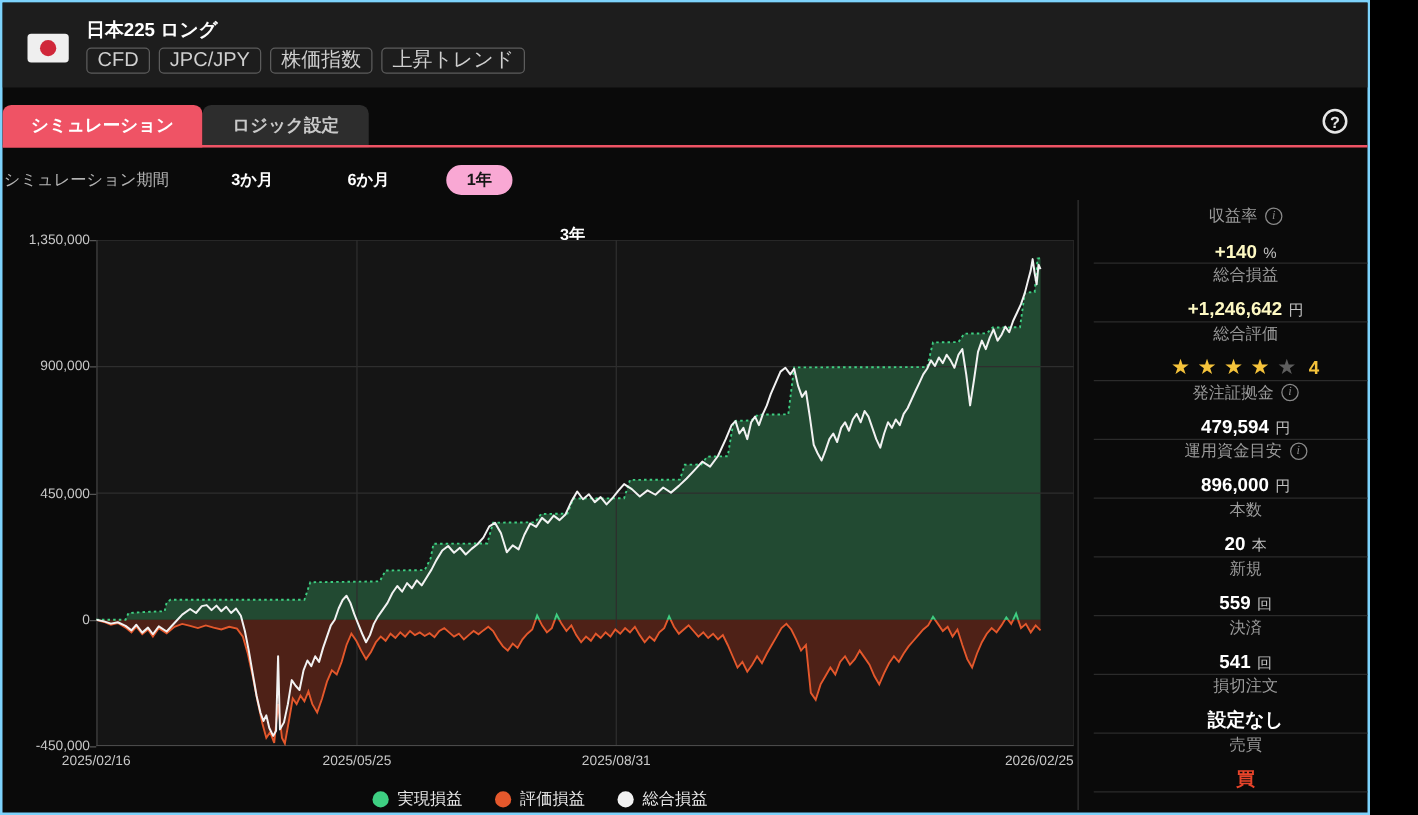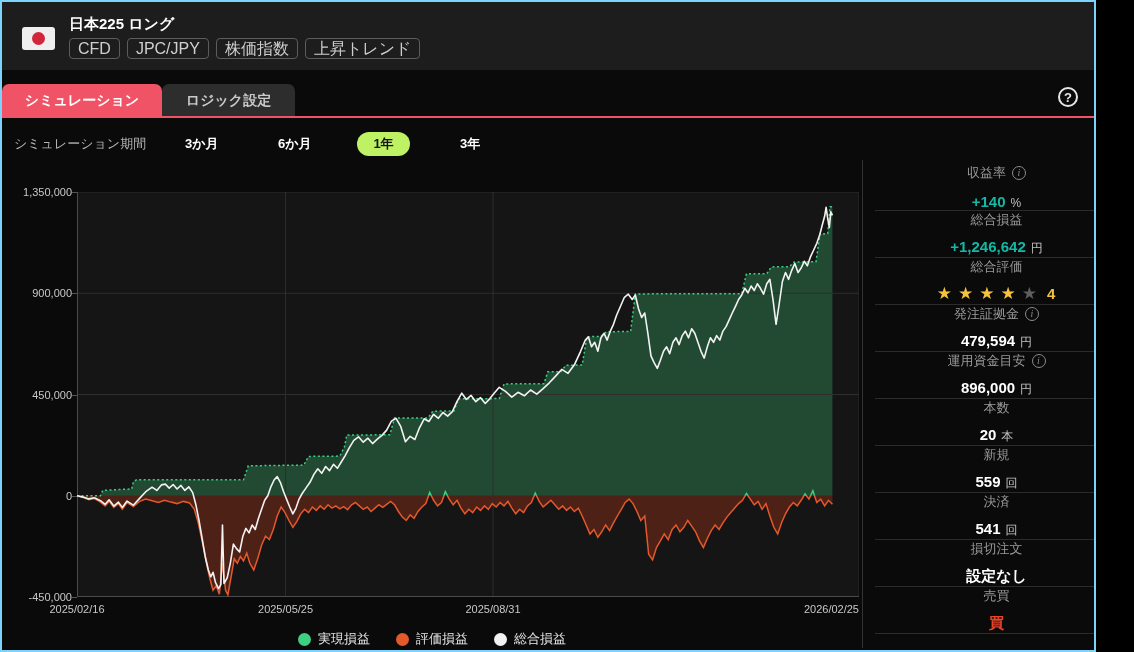--- a/index.html
+++ b/index.html
@@ -13,42 +13,42 @@
   .tags{position:absolute;left:67px;top:36px;display:flex;gap:7px;}
   .tag{border:1px solid #5c5c5c;border-radius:4px;padding:2px 8px;font-size:16px;color:#cfcfcf;line-height:15px;}
   
   .tabs{position:absolute;left:0;top:82px;width:1130px;height:34px;display:flex;}
   .tab{height:34px;display:flex;align-items:center;justify-content:center;font-size:14px;font-weight:bold;border-radius:7px 7px 0 0;cursor:pointer;}
   .tab.active{width:160px;background:#ef5365;color:#fff;}
   .tab.inactive{width:133px;background:#2d2d2d;color:#c9c9c9;font-family:Liberation Mono, monospace;}
   .tab-underline{position:absolute;left:0;top:114px;width:1130px;height:2px;background:#ef5365;}
   .help{position:absolute;right:16px;top:85px;width:20px;height:20px;border:2px solid #e6e6e6;border-radius:50%;color:#e6e6e6;font-size:13px;font-weight:bold;display:flex;align-items:center;justify-content:center;}
   
-  .period-label{position:absolute;left:12px;top:130px;height:24px;line-height:24px;font-size:13px;color:#b3b3b3;}
+  .period-label{position:absolute;left:1px;top:130px;height:24px;line-height:24px;font-size:13px;color:#b3b3b3;}
   .period-opt{position:absolute;top:130px;height:24px;line-height:24px;font-size:13px;font-weight:bold;color:#fff;cursor:pointer;text-align:center;}
-  .period-opt.pill{background:#bef264;color:#151515;border-radius:12px;width:53px;}
+  .period-opt.pill{background:#f9a8d4;color:#151515;border-radius:12px;width:53px;}
   
   .chart{position:absolute;left:0;top:175px;width:860px;height:490px;}
   .plot{position:absolute;left:75px;top:15px;width:782px;height:405px;background:#151515;}
   .plot svg{display:block;width:100%;height:100%;}
   .ylab{position:absolute;width:70px;text-align:right;font-size:11px;color:#c8c8c8;left:0;transform:translateY(-50%);}
   .ytick{position:absolute;left:70px;width:5px;height:1px;background:#555;}
   .xlab{position:absolute;top:426px;font-size:11px;color:#c8c8c8;white-space:nowrap;}
   .legend{position:absolute;left:0;top:453px;width:860px;display:flex;justify-content:center;gap:26px;}
   .legend-item{display:flex;align-items:center;gap:7px;font-size:13px;color:#e8e8e8;}
   .legend-dot{width:13px;height:13px;border-radius:50%;}
   
   .panel{position:absolute;left:860px;top:158px;width:270px;height:488px;border-left:1px solid #333;}
   .rows{position:absolute;left:12px;right:14px;top:4px;}
   .stat-row{height:47px;display:flex;align-items:center;justify-content:space-between;border-bottom:1px solid #2b2b2b;flex-direction:column;}
   .stat-label{font-size:13px;color:#9a9a9a;display:flex;align-items:center;gap:6px;}
   .info-icon{width:14px;height:14px;border:1px solid #8a8a8a;border-radius:50%;color:#8a8a8a;font-size:10px;line-height:12px;text-align:center;font-family:"Liberation Serif","DejaVu Serif",serif;font-style:italic;display:inline-block;}
   .stat-value{font-size:15px;font-weight:bold;color:#fff;display:flex;align-items:baseline;gap:5px;}
   .stat-value .unit{font-size:12px;font-weight:normal;color:#c0c0c0;}
-  .stat-value.green .num{color:#14b8a6;}
+  .stat-value.green .num{color:#fef9c3;}
   .stat-value.red .num{color:#e8442a;}
   .stars{font-size:17px;letter-spacing:1px;}
   .star-on{color:#f5c33b;}
   .star-off{color:#5e5e5e;}
   .star-score{color:#f5c33b;font-size:15px;font-weight:bold;margin-left:4px;}
 </style>
 </head>
 <body>
 
 <div class="frame">
@@ -71,21 +71,21 @@
       <div class="tab inactive">ロジック設定</div>
     </div>
   <div class="tab-underline"></div>
   <div class="help">?</div>
 
   <div class="period-label">シミュレーション期間</div>
   <div id="period-opts">
       <div class="period-opt" style="left: 183px;">3か月</div>
       <div class="period-opt" style="left: 276px;">6か月</div>
       <div class="period-opt pill" style="left: 355px;">1年</div>
-      <div class="period-opt" style="left: 458px;">3年</div>
+      <div class="period-opt" style="left: 446px; margin-top: 44px;">3年</div>
     </div>
 
   <div class="chart">
     <div class="plot">
       <svg id="chart-svg" viewBox="0 0 780 405" preserveAspectRatio="none">
           <defs>
             <clipPath id="posClip">
               <rect x="0" y="0" width="780" height="303.75"></rect>
             </clipPath>
             <clipPath id="negClip">

